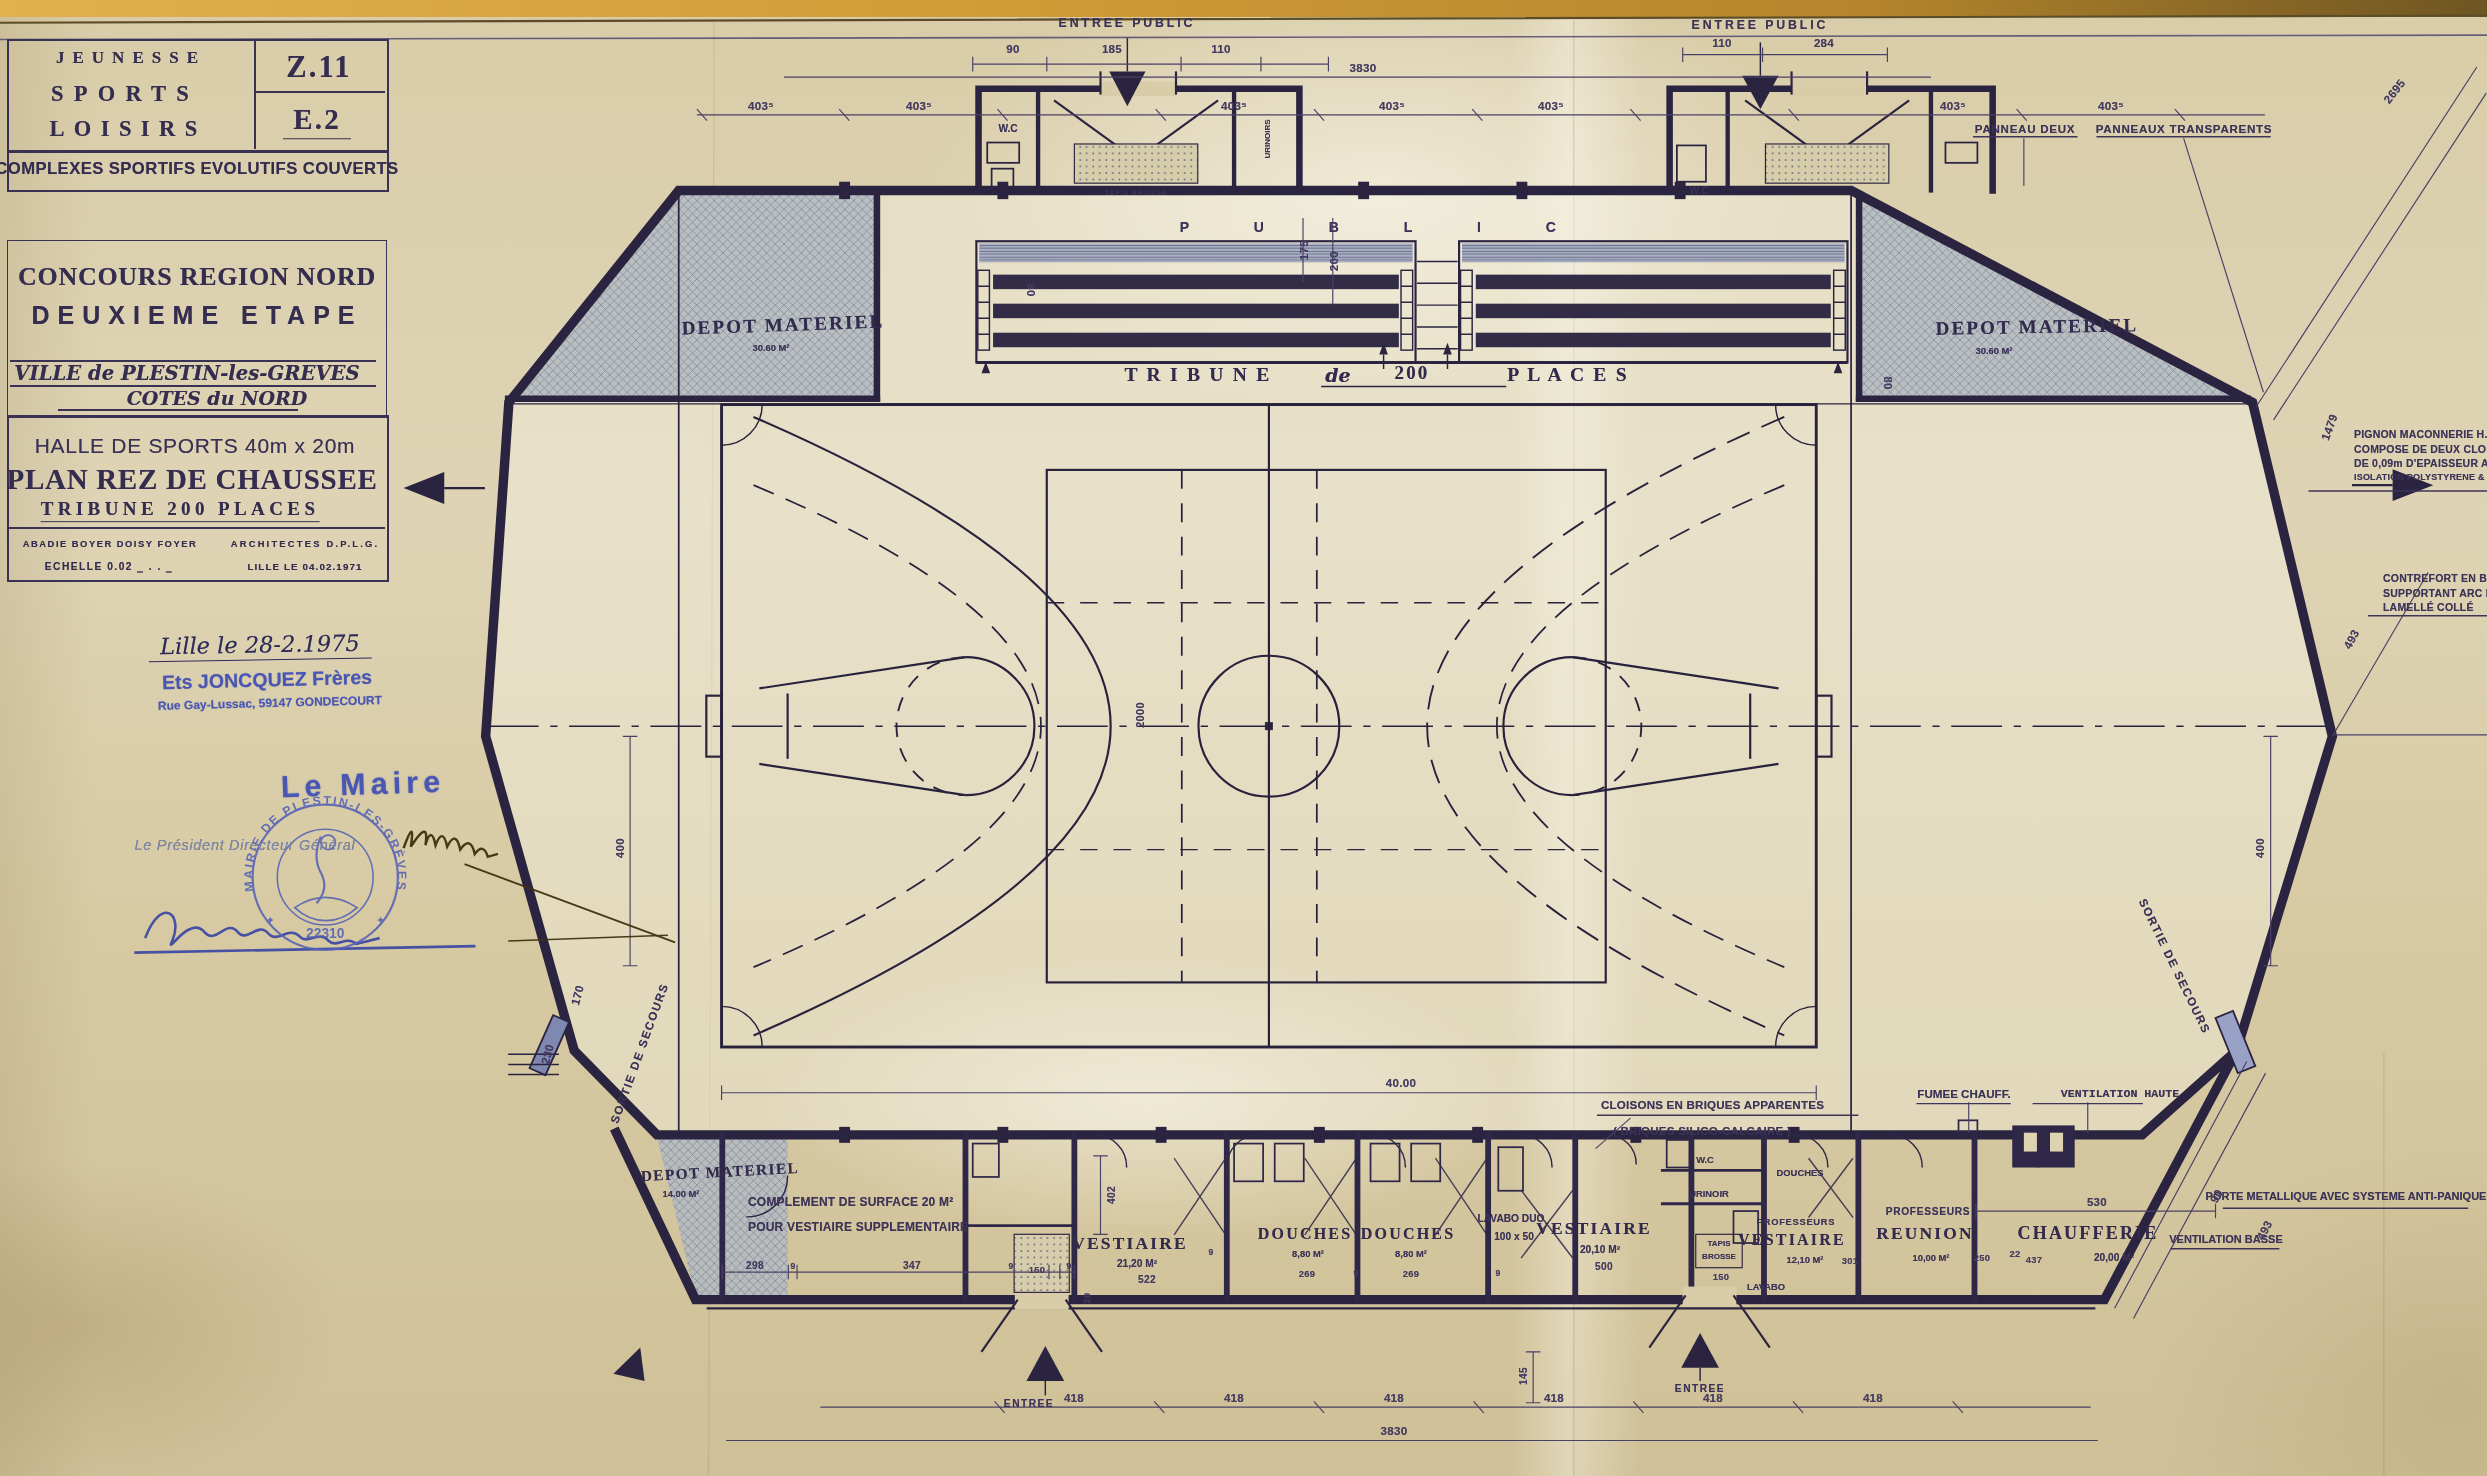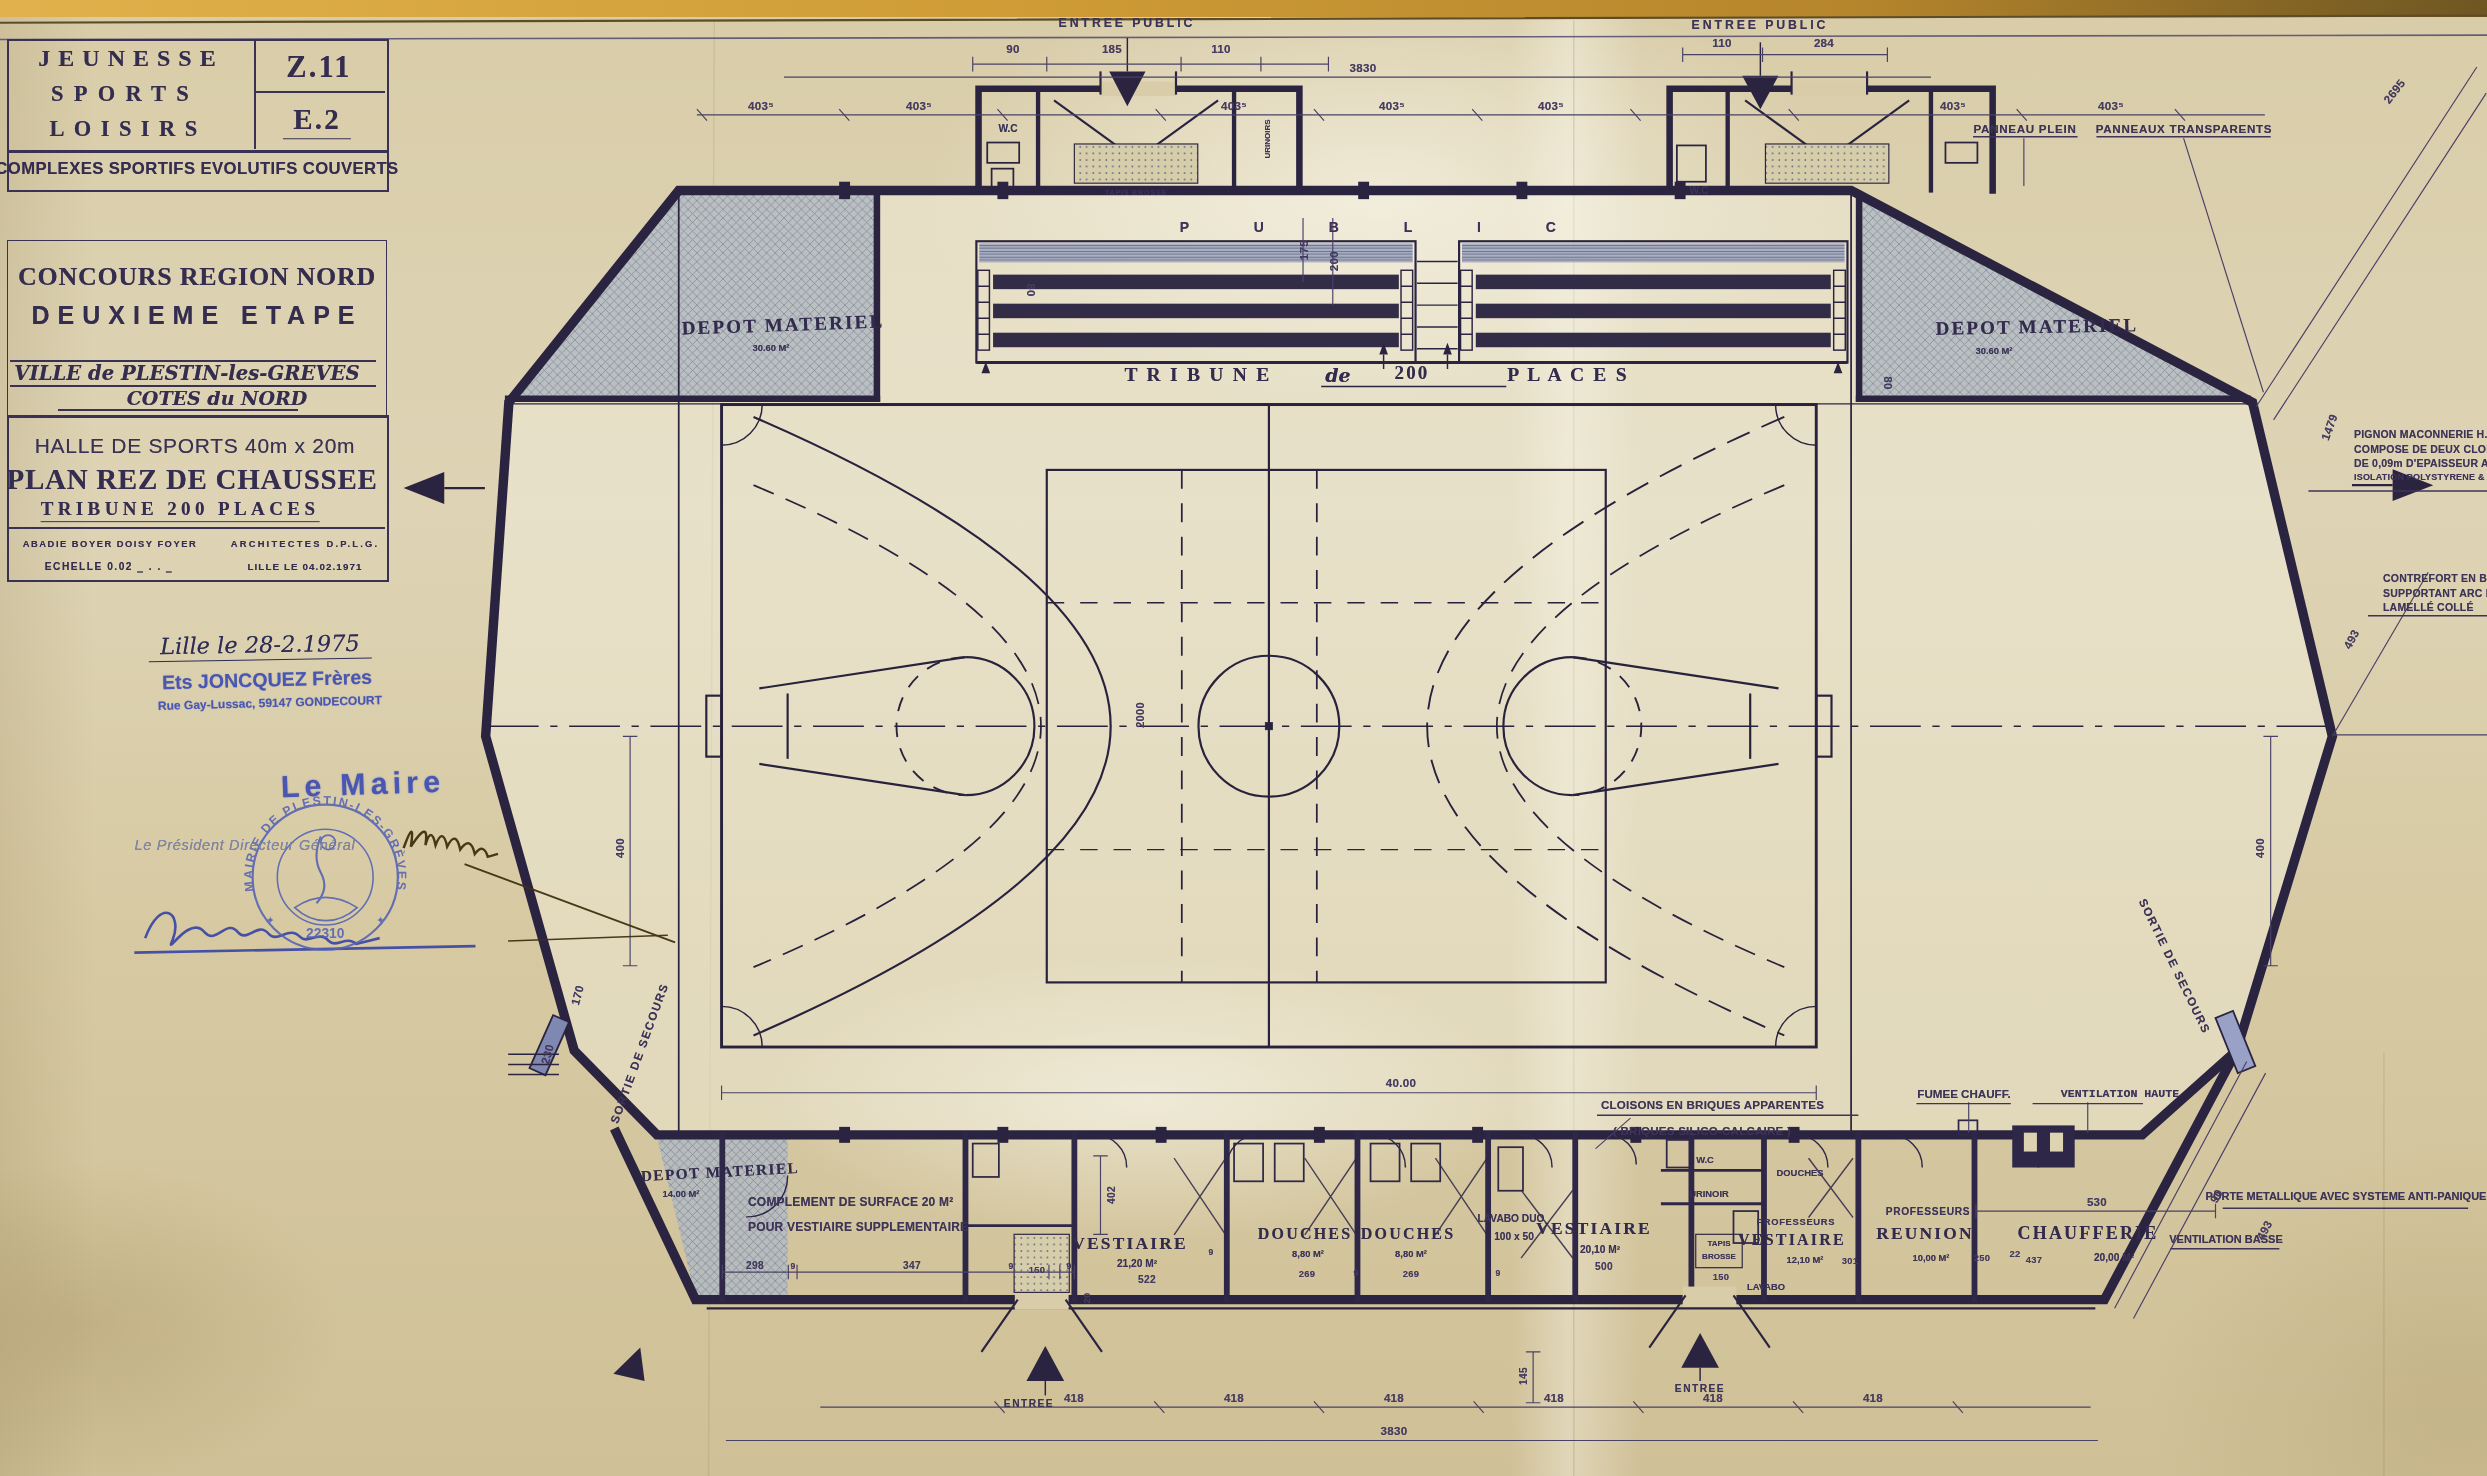--- a/index.html
+++ b/index.html
@@ -349,21 +349,21 @@
       <text x="518" y="1272" font-size="15" fill="#5563b5" stroke="none">✦</text>
       <path d="M442,1152 q-12,28 0,50 q12,22 -6,42" stroke-width="3"></path>
       <circle cx="452" cy="1160" r="10" stroke-width="2.4"></circle>
       <path d="M406,1250 q42,-28 86,0 q-20,18 -43,18 q-24,0 -43,-18 Z" stroke-width="2.4"></path>
     </g>
   </svg>
 
   <div class="box" style="left:7.3px;top:39px;width:378px;height:110px;"></div>
   <div class="ln" style="left:254px;top:39px;width:2.2px;height:110px;"></div>
   <div class="ln" style="left:254px;top:91px;width:131px;height:1.5px;"></div>
-  <div class="lb st" style="left:131px;top:58px;font-size:24px;letter-spacing:8px;">JEUNESSE</div>
+  <div class="lb st" style="left:131px;top:58px;font-size:17px;letter-spacing:8px;">JEUNESSE</div>
   <div class="lb st" style="left:125px;top:94px;font-size:22.5px;letter-spacing:10.2px;">SPORTS</div>
   <div class="lb st" style="left:128px;top:129px;font-size:22.5px;letter-spacing:9.4px;">LOISIRS</div>
   <div class="lb st" style="left:319px;top:67px;font-size:30.5px;letter-spacing:2.2px;font-family:Liberation Serif, serif;">Z.11</div>
   <div class="lb st" style="left:317px;top:121px;font-size:29px;letter-spacing:2.2px;border-bottom:1.5px solid #3a3254;padding:0 10.2px 1.5px;">E.2</div>
   <div class="box" style="left:7.3px;top:150px;width:378px;height:38px;"></div>
   <div class="lb" style="left:197px;top:169px;font-size:16.7px;font-weight:700;letter-spacing:0.4px;">COMPLEXES SPORTIFS EVOLUTIFS COUVERTS</div>
 
   <div class="box" style="left:7.3px;top:240px;width:378px;height:176px;border-width:1.8px;"></div>
   <div class="lb st" style="left:197px;top:277px;font-size:26px;letter-spacing:0.7px;">CONCOURS REGION NORD</div>
   <div class="lb" style="left:197px;top:315px;font-size:25px;font-weight:700;letter-spacing:8px;">DEUXIEME ETAPE</div>
@@ -407,21 +407,21 @@
   <div class="lb dm" style="left:2111px;top:105px;">403⁵</div>
   <div class="lb dm" style="left:2394px;top:91px;transform:translate(-50%,-50%) rotate(-52deg);">2695</div>
   <div class="lb dm" style="left:1303px;top:250px;transform:translate(-50%,-50%) rotate(-90deg);">175</div>
   <div class="lb dm" style="left:1333px;top:261px;transform:translate(-50%,-50%) rotate(-90deg);">200</div>
 
   <div class="lb sm" style="left:1008px;top:128px;font-size:10.2px;">W.C</div>
   <div class="lb sm" style="left:1267px;top:139px;font-size:8px;transform:translate(-50%,-50%) rotate(-90deg);">URINOIRS</div>
   <div class="lb sm" style="left:1136px;top:192px;font-size:7.3px;letter-spacing:0.7px;">TAPIS BROSSE</div>
   <div class="lb sm" style="left:1699px;top:190px;font-size:10.2px;">W.C</div>
 
-  <div class="lb sm" style="left:2025px;top:128px;font-size:11.6px;letter-spacing:0.7px;">PANNEAU PLEIN</div>
+  <div class="lb sm" style="left:2025px;top:128px;font-size:11.6px;letter-spacing:0.7px;">PANNEAU DEUX</div>
   <div class="lb sm" style="left:2184px;top:128px;font-size:11.6px;letter-spacing:0.7px;">PANNEAUX TRANSPARENTS</div>
 
   <div class="lb rm" style="left:783px;top:325px;font-size:19px;transform:translate(-50%,-50%) rotate(-2deg);">DEPOT MATERIEL</div>
   <div class="lb sm" style="left:771px;top:347px;font-size:9.4px;">30.60 M²</div>
   <div class="lb rm" style="left:2037px;top:327px;font-size:19px;transform:translate(-50%,-50%) rotate(-1deg);">DEPOT MATERIEL</div>
   <div class="lb sm" style="left:1994px;top:350px;font-size:9.4px;">30.60 M²</div>
 
   <div class="lb sm" style="left:1383px;top:227px;font-size:14px;letter-spacing:30.5px;font-weight:700;">P U B L I C</div>
   <div class="lb rm" style="left:1198px;top:375px;font-size:19.6px;">T R I B U N E</div>
   <div class="lb hw" style="left:1338px;top:375px;font-size:19px;font-weight:700;color:#332b4e;">de</div>

